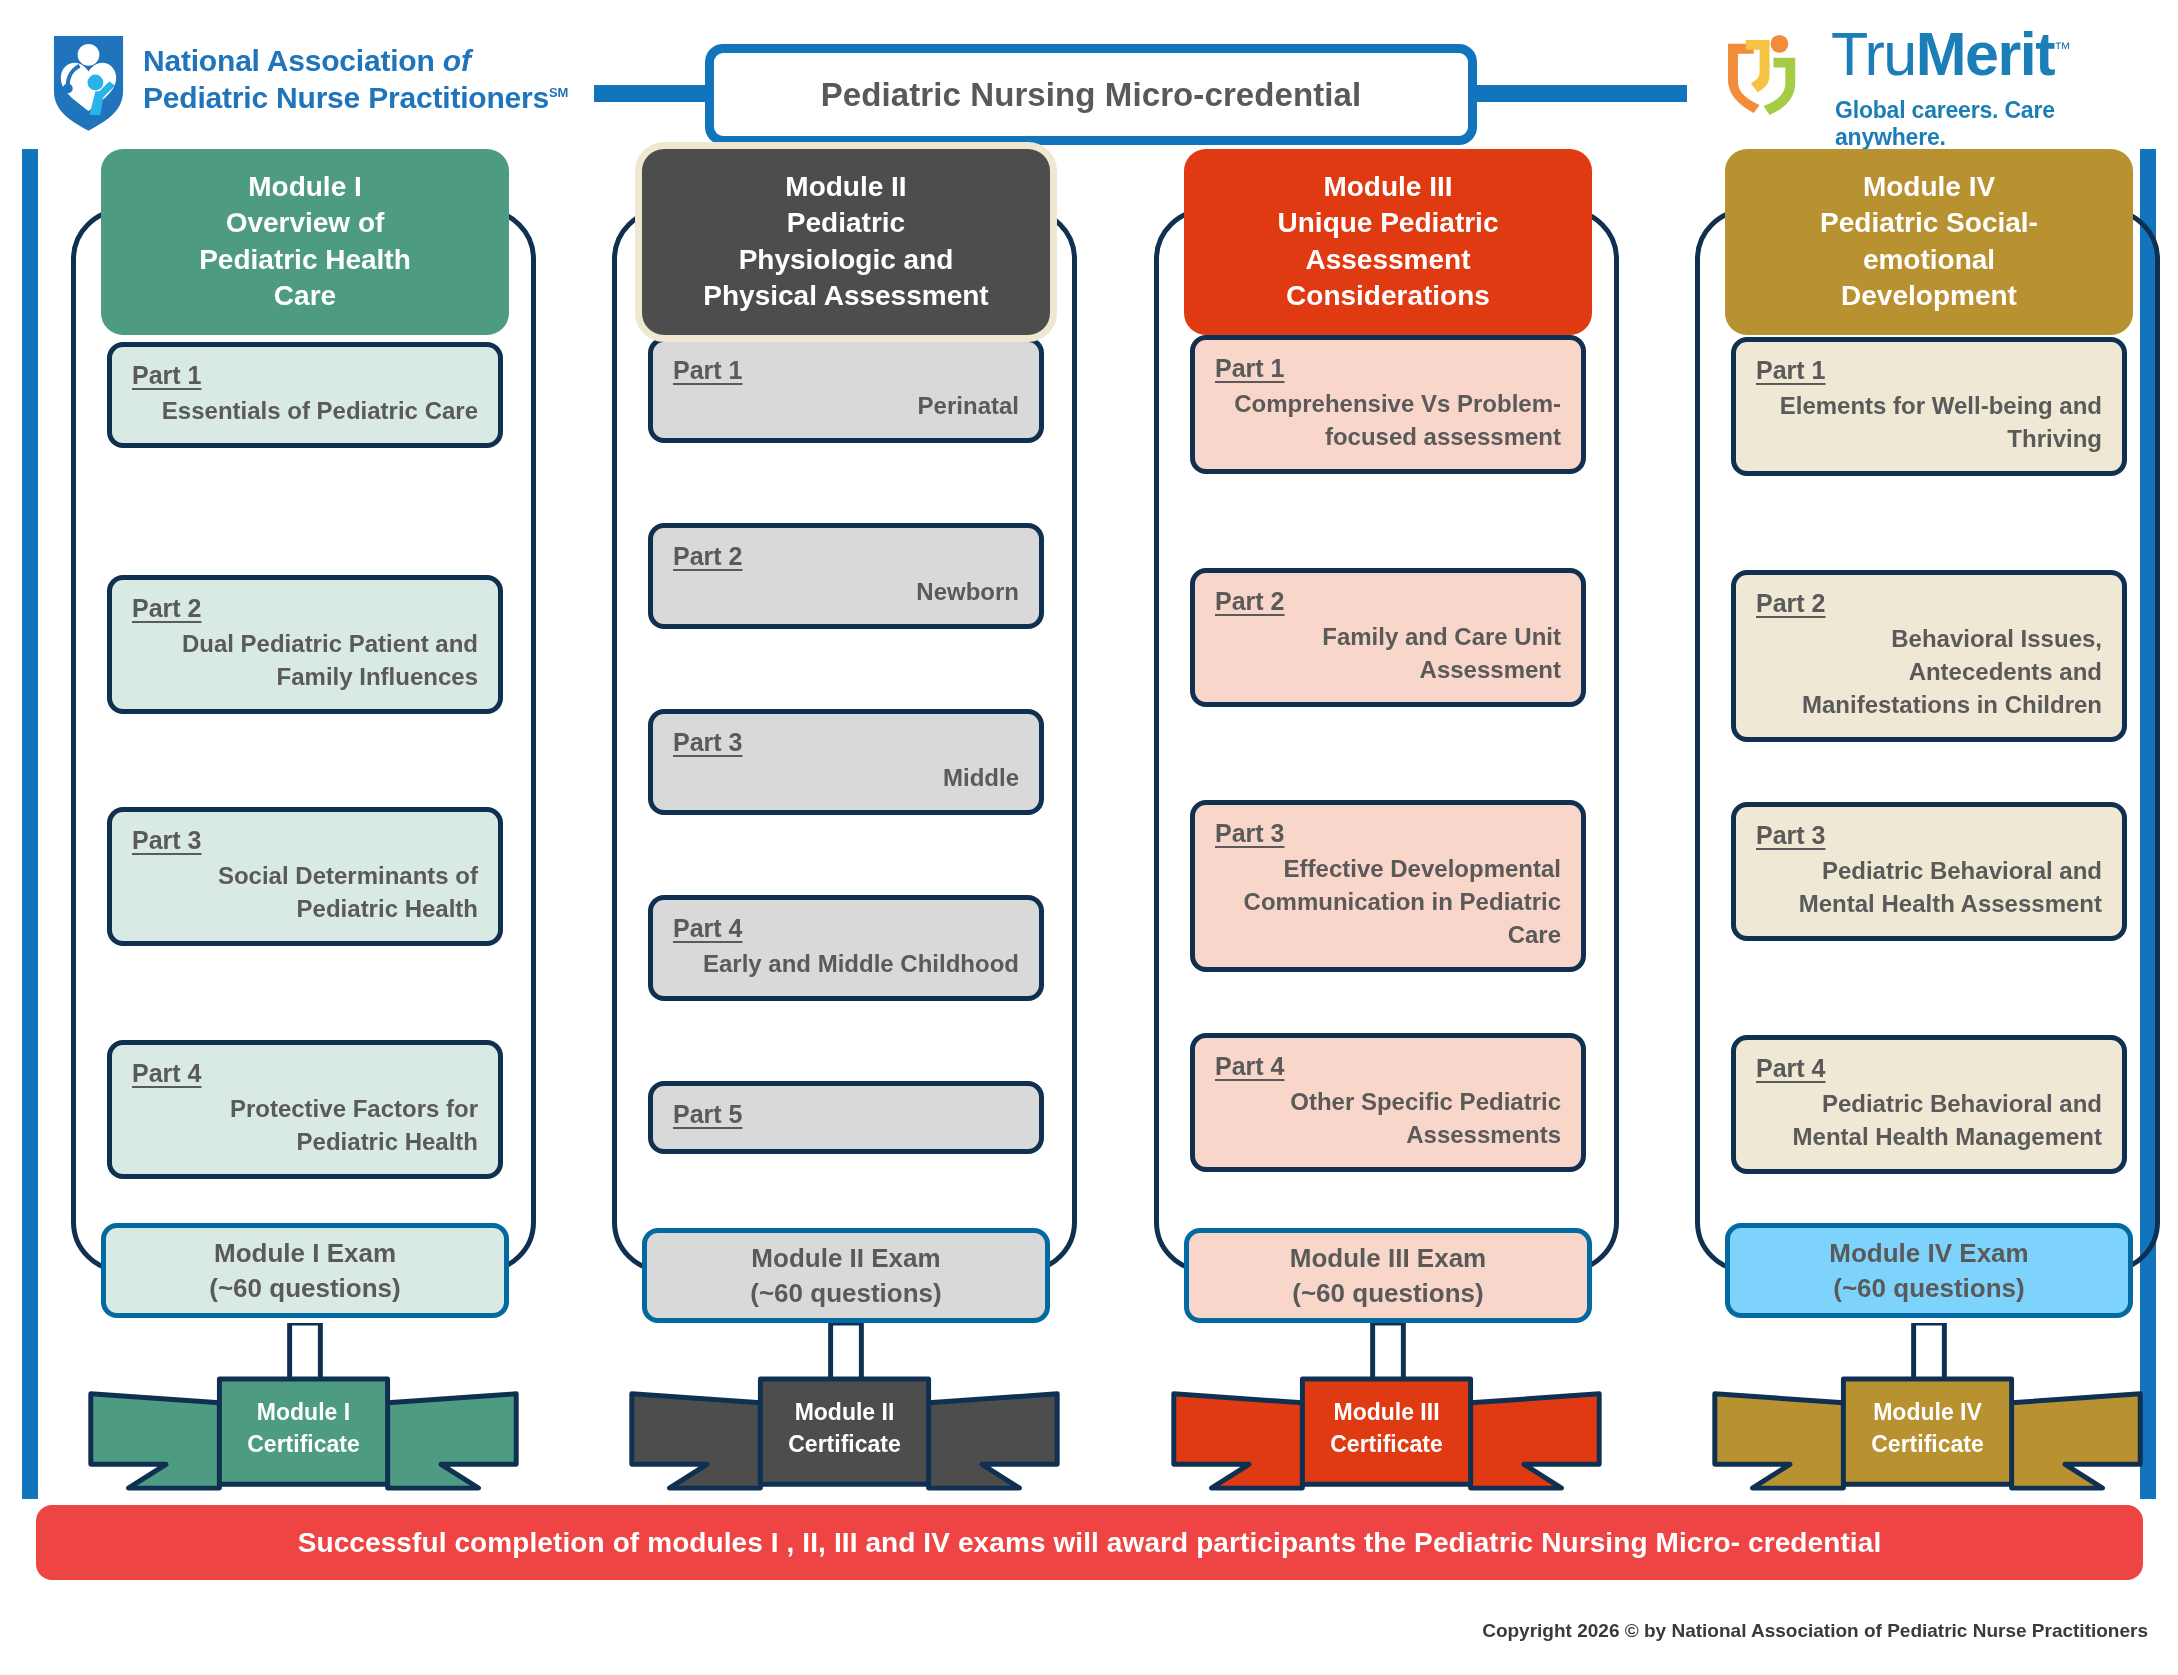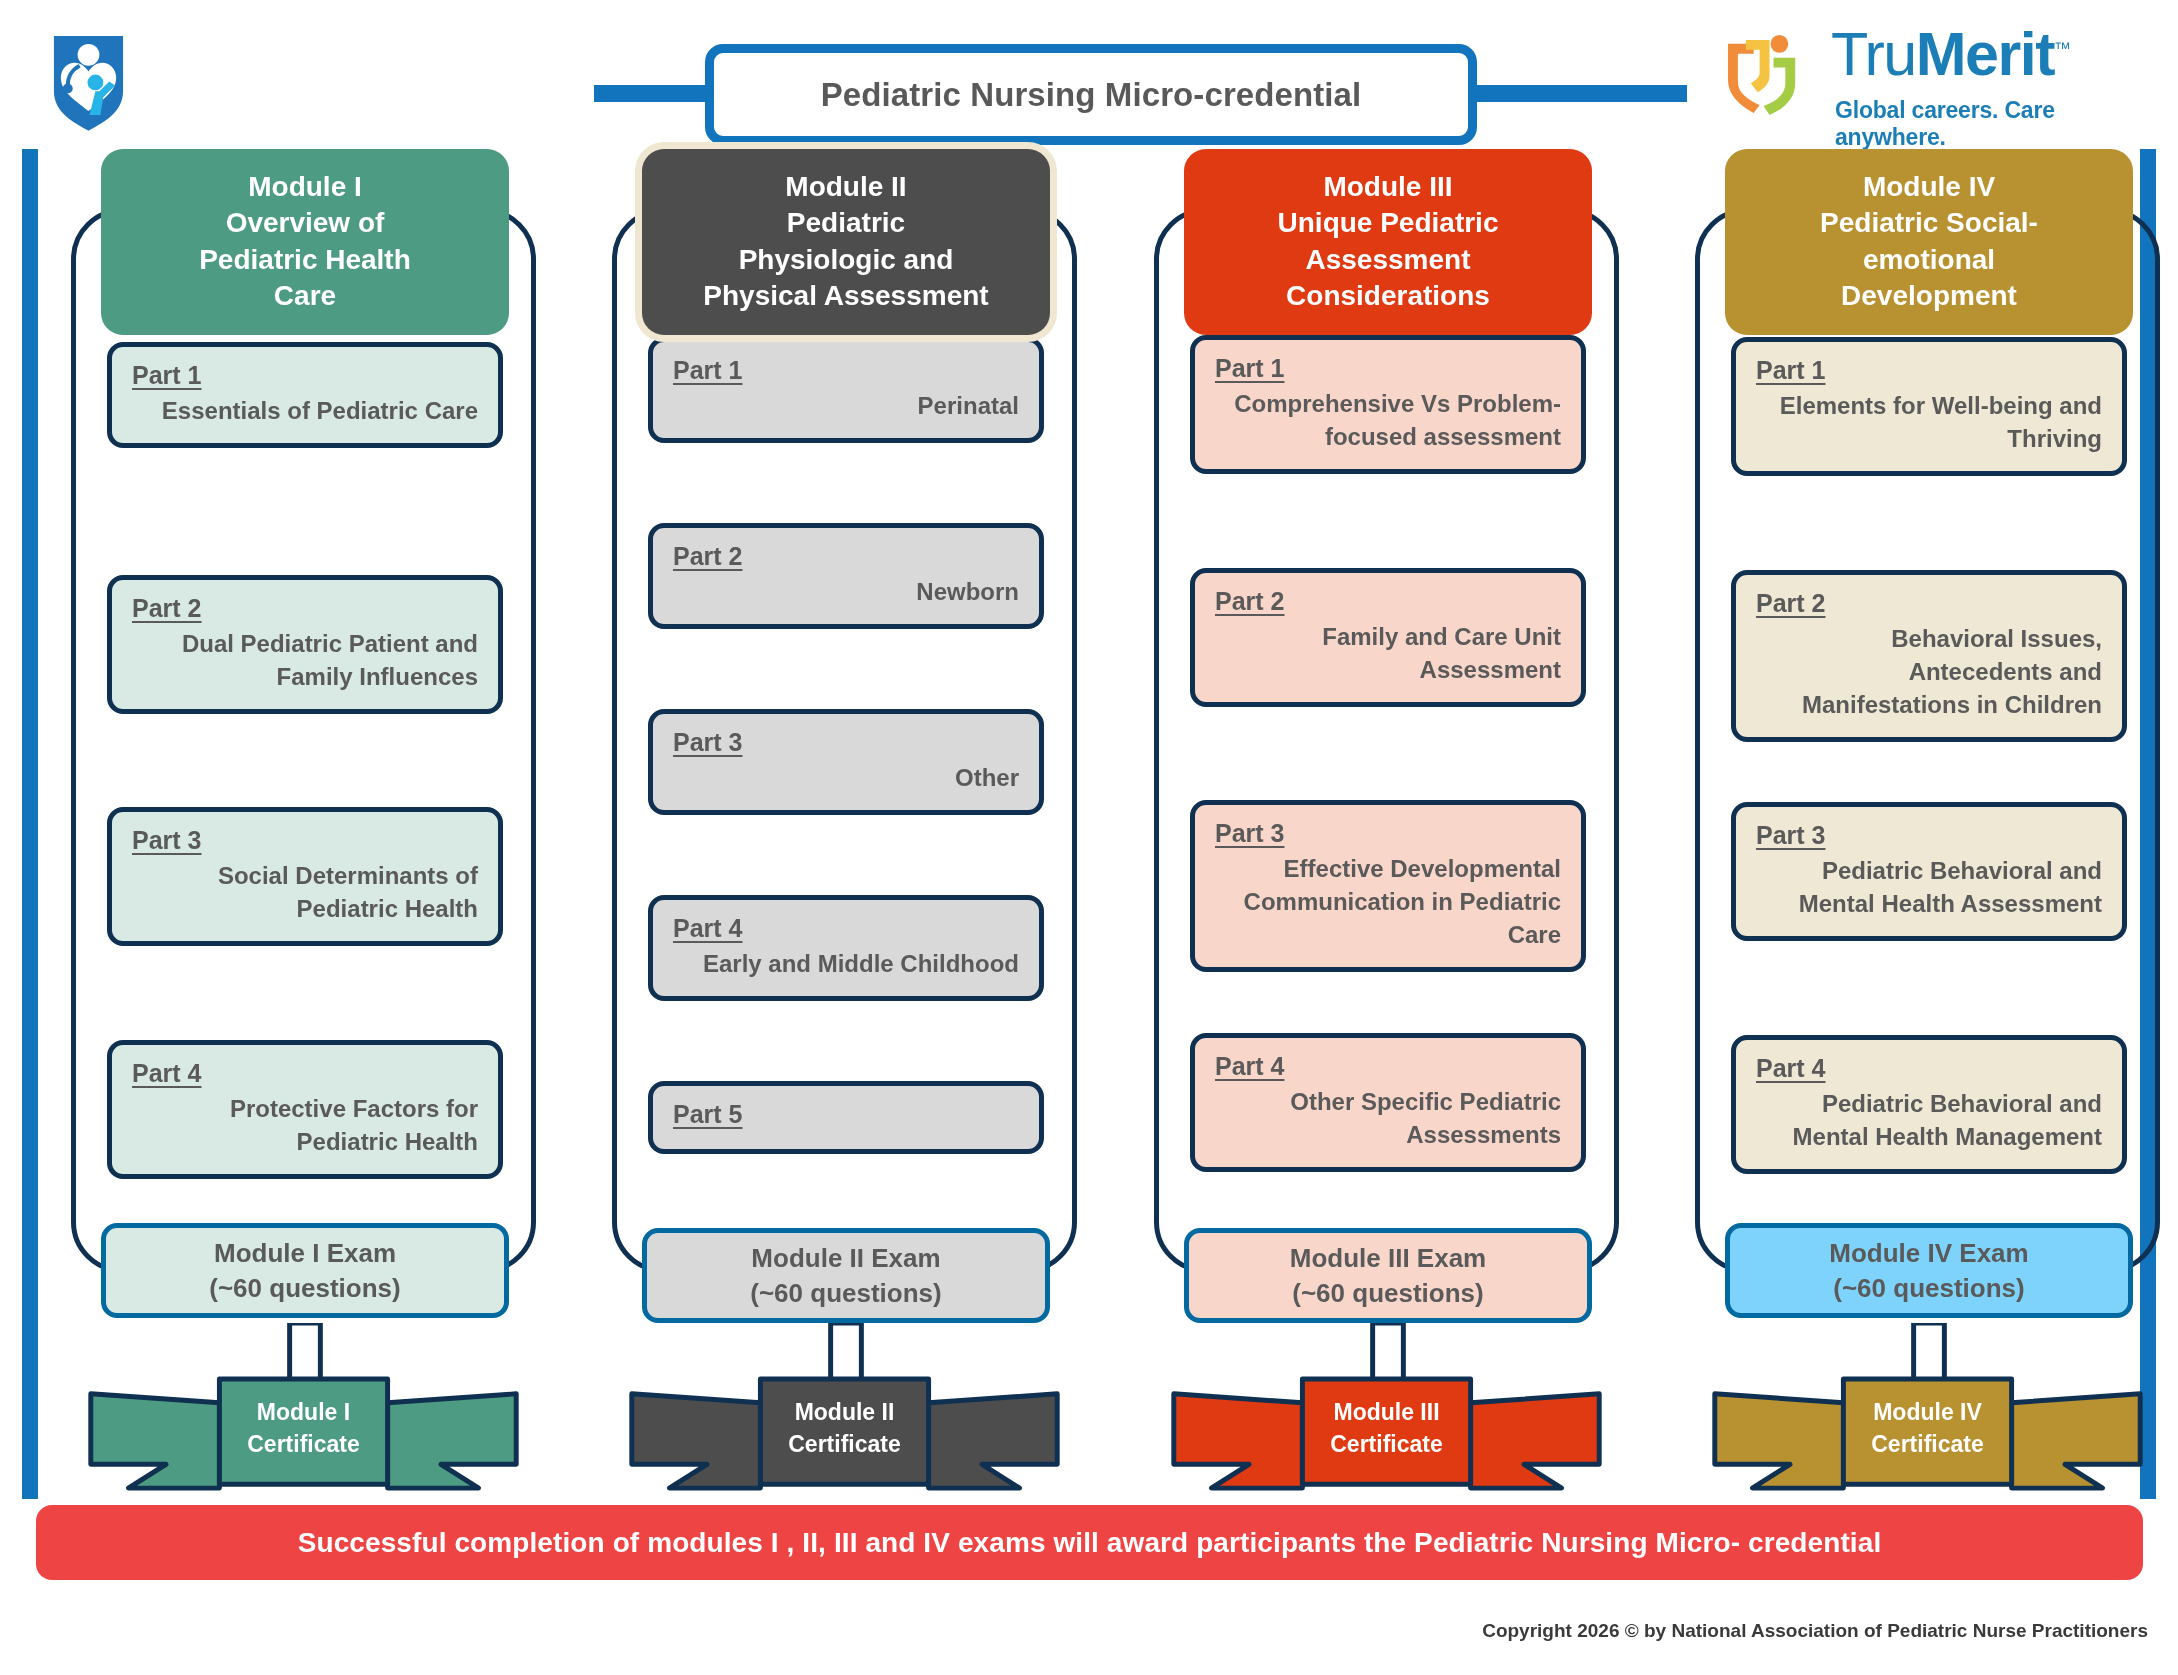--- a/index.html
+++ b/index.html
@@ -134,20 +134,24 @@
         <svg viewBox="0 0 82 104" width="81" height="103">
           <path d="M6 8 h70 v56 c0 22 -21 32 -35 40 C27 96 6 86 6 64 Z" fill="#1F74BB"></path>
           <path d="M41 84 C26 72 13 64 13 50 c0 -9 7 -15 14 -15 c6 0 11 4 14 9 c3 -5 8 -9 14 -9 c7 0 14 6 14 15 c0 14 -13 22 -28 34 Z" fill="#ffffff"></path>
           <circle cx="41" cy="27" r="11" fill="#ffffff"></circle>
           <path d="M32 38 C24 42 20 50 20 58" stroke="#1F74BB" stroke-width="4" fill="none"></path>
           <circle cx="20" cy="61" r="5" fill="#1F74BB"></circle>
           <circle cx="48" cy="55" r="8" fill="#29B4E8"></circle>
           <path d="M48 64 L42 88 L53 88 L56 70 L68 58 L62 54 L52 64 Z" fill="#29B4E8"></path>
         </svg>
       </div>
+      <div id="napnap-name">
+        <div><span>National Association </span><span class="it">of</span></div>
+        <div><span>Pediatric Nurse Practitioners</span><sup>SM</sup></div>
+      </div>
     </div>
 
     <div id="bar-left"></div>
     <div id="bar-right"></div>
 
     <div id="trumerit-logo">
       <svg width="111" height="85" viewBox="0 0 112 86" style="position:absolute;left:2px;top:10px;">
         <path d="M12 14 h26 v10 h-16 v28 c0 12 10 18 22 24 l-6 8 C24 76 12 66 12 50 Z" fill="#F08C3A"></path>
         <path d="M30 10 h24 v36 c0 8 -5 13 -12 17 l-7 -9 c5 -3 9 -6 9 -11 V20 h-14 Z" fill="#F5C242"></path>
         <circle cx="64" cy="14" r="9" fill="#F08C3A"></circle>
@@ -205,21 +209,21 @@
         <div class="bracket-mask-bot"></div>
         <div class="mod-header with-ring" style="background: rgb(77, 77, 77);">
           <div>Module II</div>
           <div>Pediatric</div>
           <div>Physiologic and</div>
           <div>Physical Assessment</div>
         </div>
         <div class="parts" style="top: 188px;">
           <div class="part-box" style="background: rgb(217, 217, 217); top: 0px;"><span class="part-label">Part 1</span><div class="part-desc">Perinatal</div></div>
           <div class="part-box" style="background: rgb(217, 217, 217); top: 186px;"><span class="part-label">Part 2</span><div class="part-desc">Newborn</div></div>
-          <div class="part-box" style="background: rgb(217, 217, 217); top: 372px;"><span class="part-label">Part 3</span><div class="part-desc">Other</div></div>
+          <div class="part-box" style="background: rgb(217, 217, 217); top: 372px;"><span class="part-label">Part 3</span><div class="part-desc">Middle</div></div>
           <div class="part-box" style="background: rgb(217, 217, 217); top: 558px;"><span class="part-label">Part 4</span><div class="part-desc">Early and Middle Childhood</div></div>
           <div class="part-box" style="background: rgb(217, 217, 217); top: 744px;"><span class="part-label">Part 5</span></div>
         </div>
         <div class="exam-box" style="background: rgb(217, 217, 217); top: 1079px;">
           <div class="exam-line">Module II Exam</div>
           <div class="exam-line">(~60 questions)</div>
         </div>
         <div class="arrow" style="top: 1174px;"><svg viewBox="0 0 145 118" width="144" height="117">
     <path d="M57 0 L57 66 L26 66 L72 114 L118 66 L88 66 L88 0 Z" fill="#ffffff" stroke="#0F3050" stroke-width="5" stroke-linejoin="round"></path>
   </svg></div>

